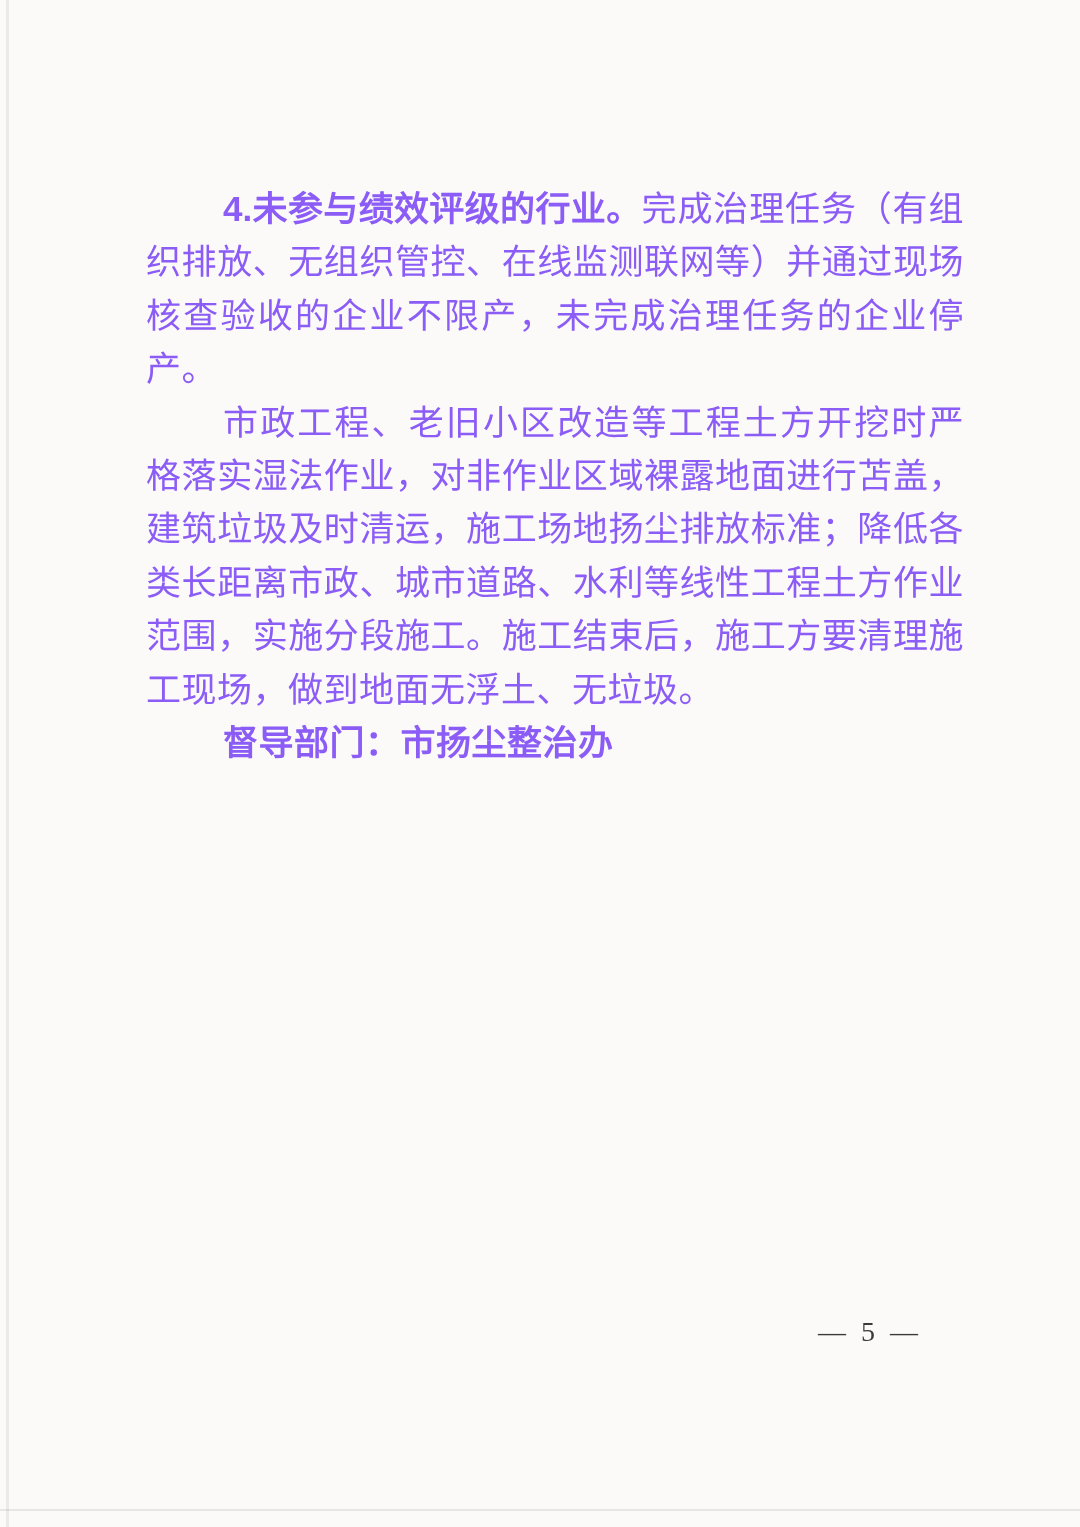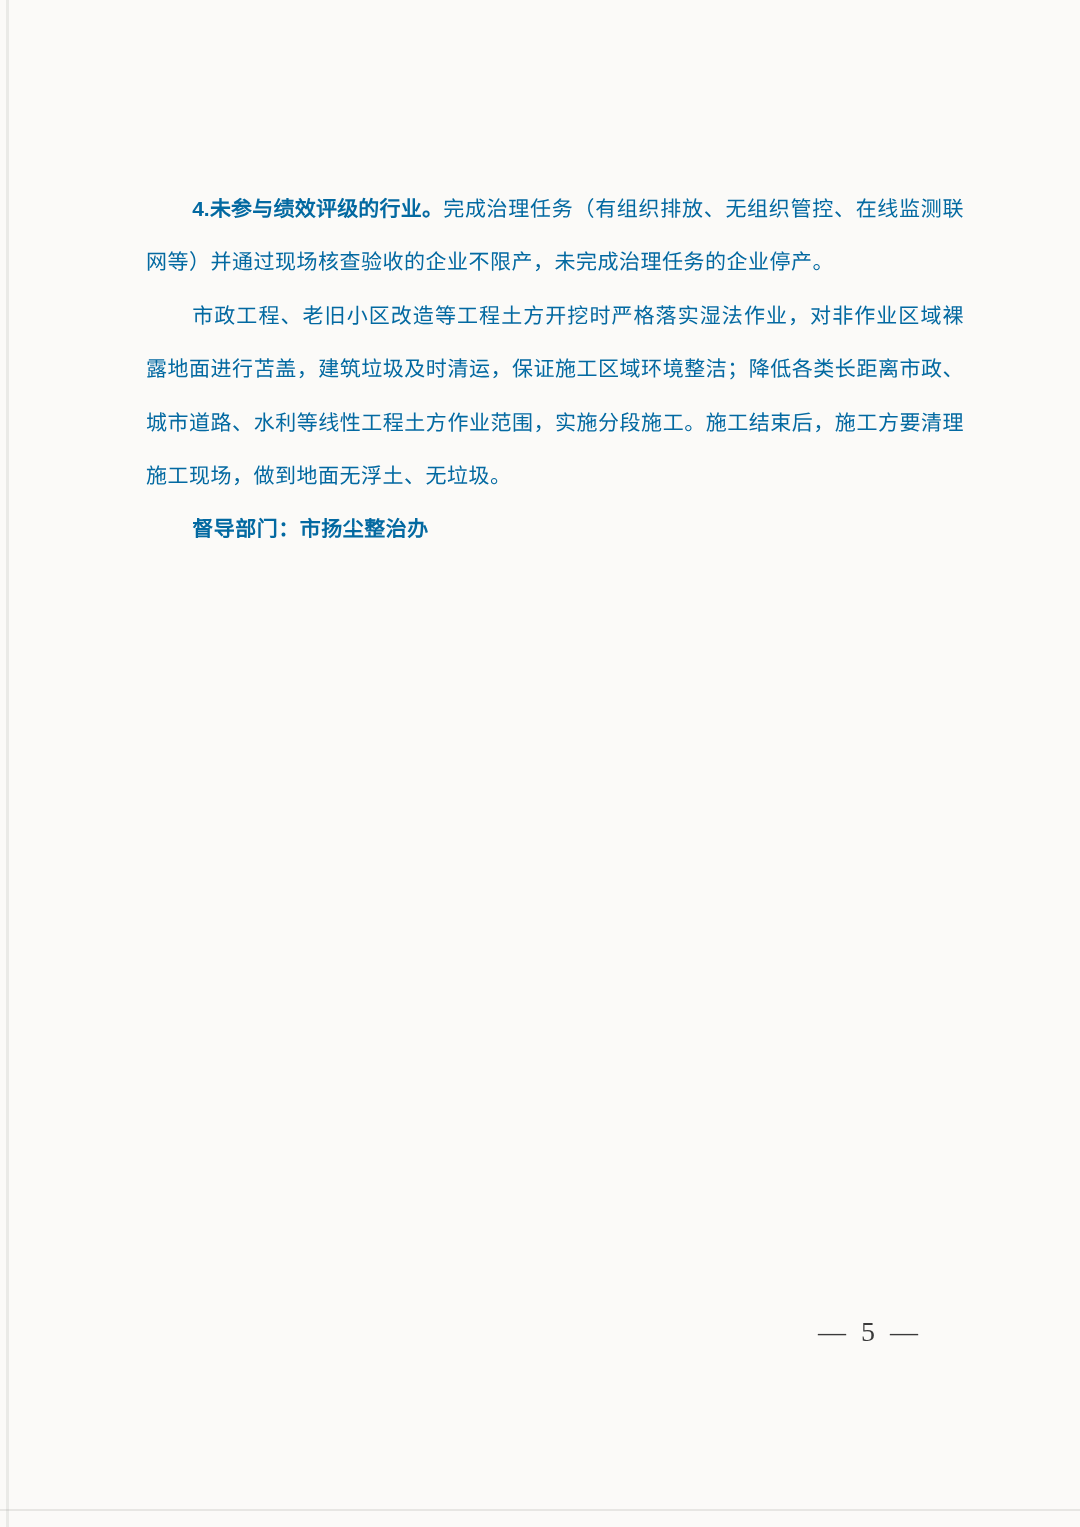--- a/index.html
+++ b/index.html
@@ -34,23 +34,23 @@
     pointer-events: none;
   }
   .content {
     position: absolute;
     left: 146px;
     top: 182px;
     width: 818px;
   }
   .para {
     margin: 0;
-    font-size: 21px;
+    font-size: 35px;
     line-height: 53.4px;
-    color: #0369a1;
+    color: #8b5cf6;
     text-align: justify;
     text-justify: inter-character;
     text-indent: 2.2em;
     letter-spacing: 0.5px;
   }
   
   .lead {
     font-family: "Liberation Sans", "DejaVu Sans", sans-serif;
     font-weight: 700;
     letter-spacing: 0;
@@ -75,21 +75,21 @@
 </head>
 <body>
 
 <div class="page">
   <div class="content">
 
     <p class="para"><span class="lead">4.未参与绩效评级的行业。</span><span class="body-text">完成治理任务（有组织排放、无组织管控、在线监测联网等）并通过现场核查验收的企业不限产，未完成治理任务的企业停产。</span></p>
 
 
 
-    <p class="para"><span class="body-text">市政工程、老旧小区改造等工程土方开挖时严格落实湿法作业，对非作业区域裸露地面进行苫盖，建筑垃圾及时清运，保证施工区域环境整洁；降低各类长距离市政、城市道路、水利等线性工程土方作业范围，实施分段施工。施工结束后，施工方要清理施工现场，做到地面无浮土、无垃圾。</span></p>
+    <p class="para"><span class="body-text">市政工程、老旧小区改造等工程土方开挖时严格落实湿法作业，对非作业区域裸露地面进行苫盖，建筑垃圾及时清运，施工场地扬尘排放标准；降低各类长距离市政、城市道路、水利等线性工程土方作业范围，实施分段施工。施工结束后，施工方要清理施工现场，做到地面无浮土、无垃圾。</span></p>
 
     <p class="para kaiti"><span class="body-text">督导部门：市扬尘整治办</span></p>
 
 
 
   </div>
 
   <div class="page-number">— 5 —</div>
 </div>
 

